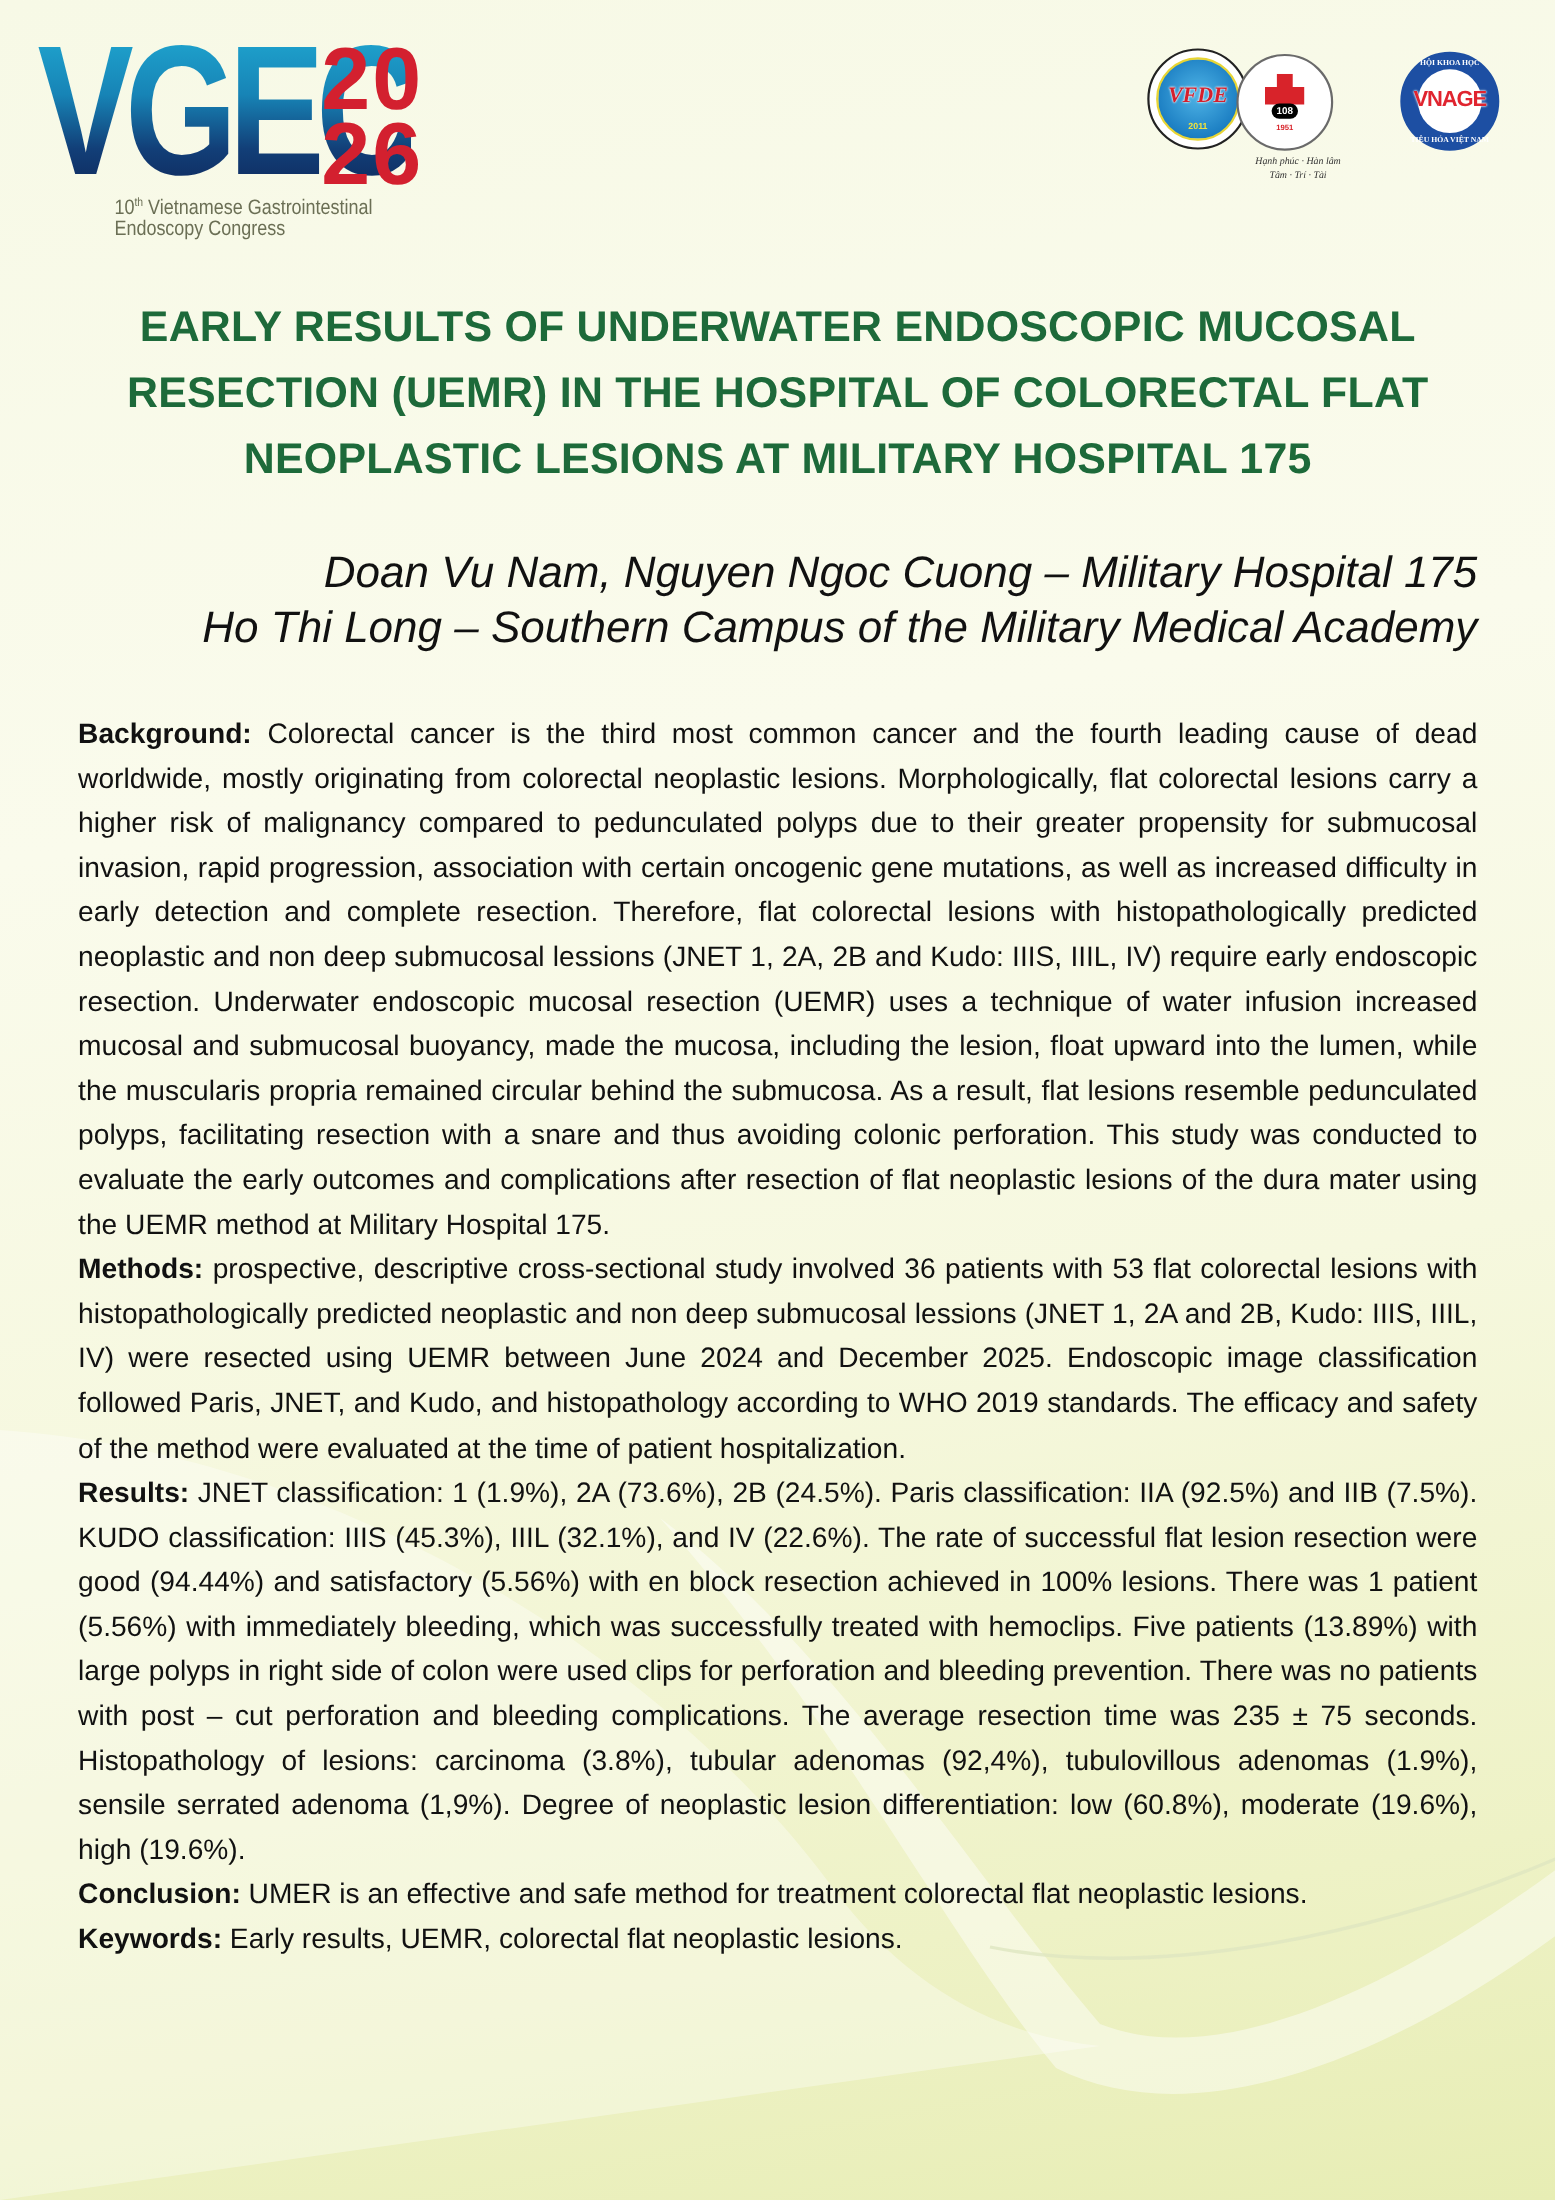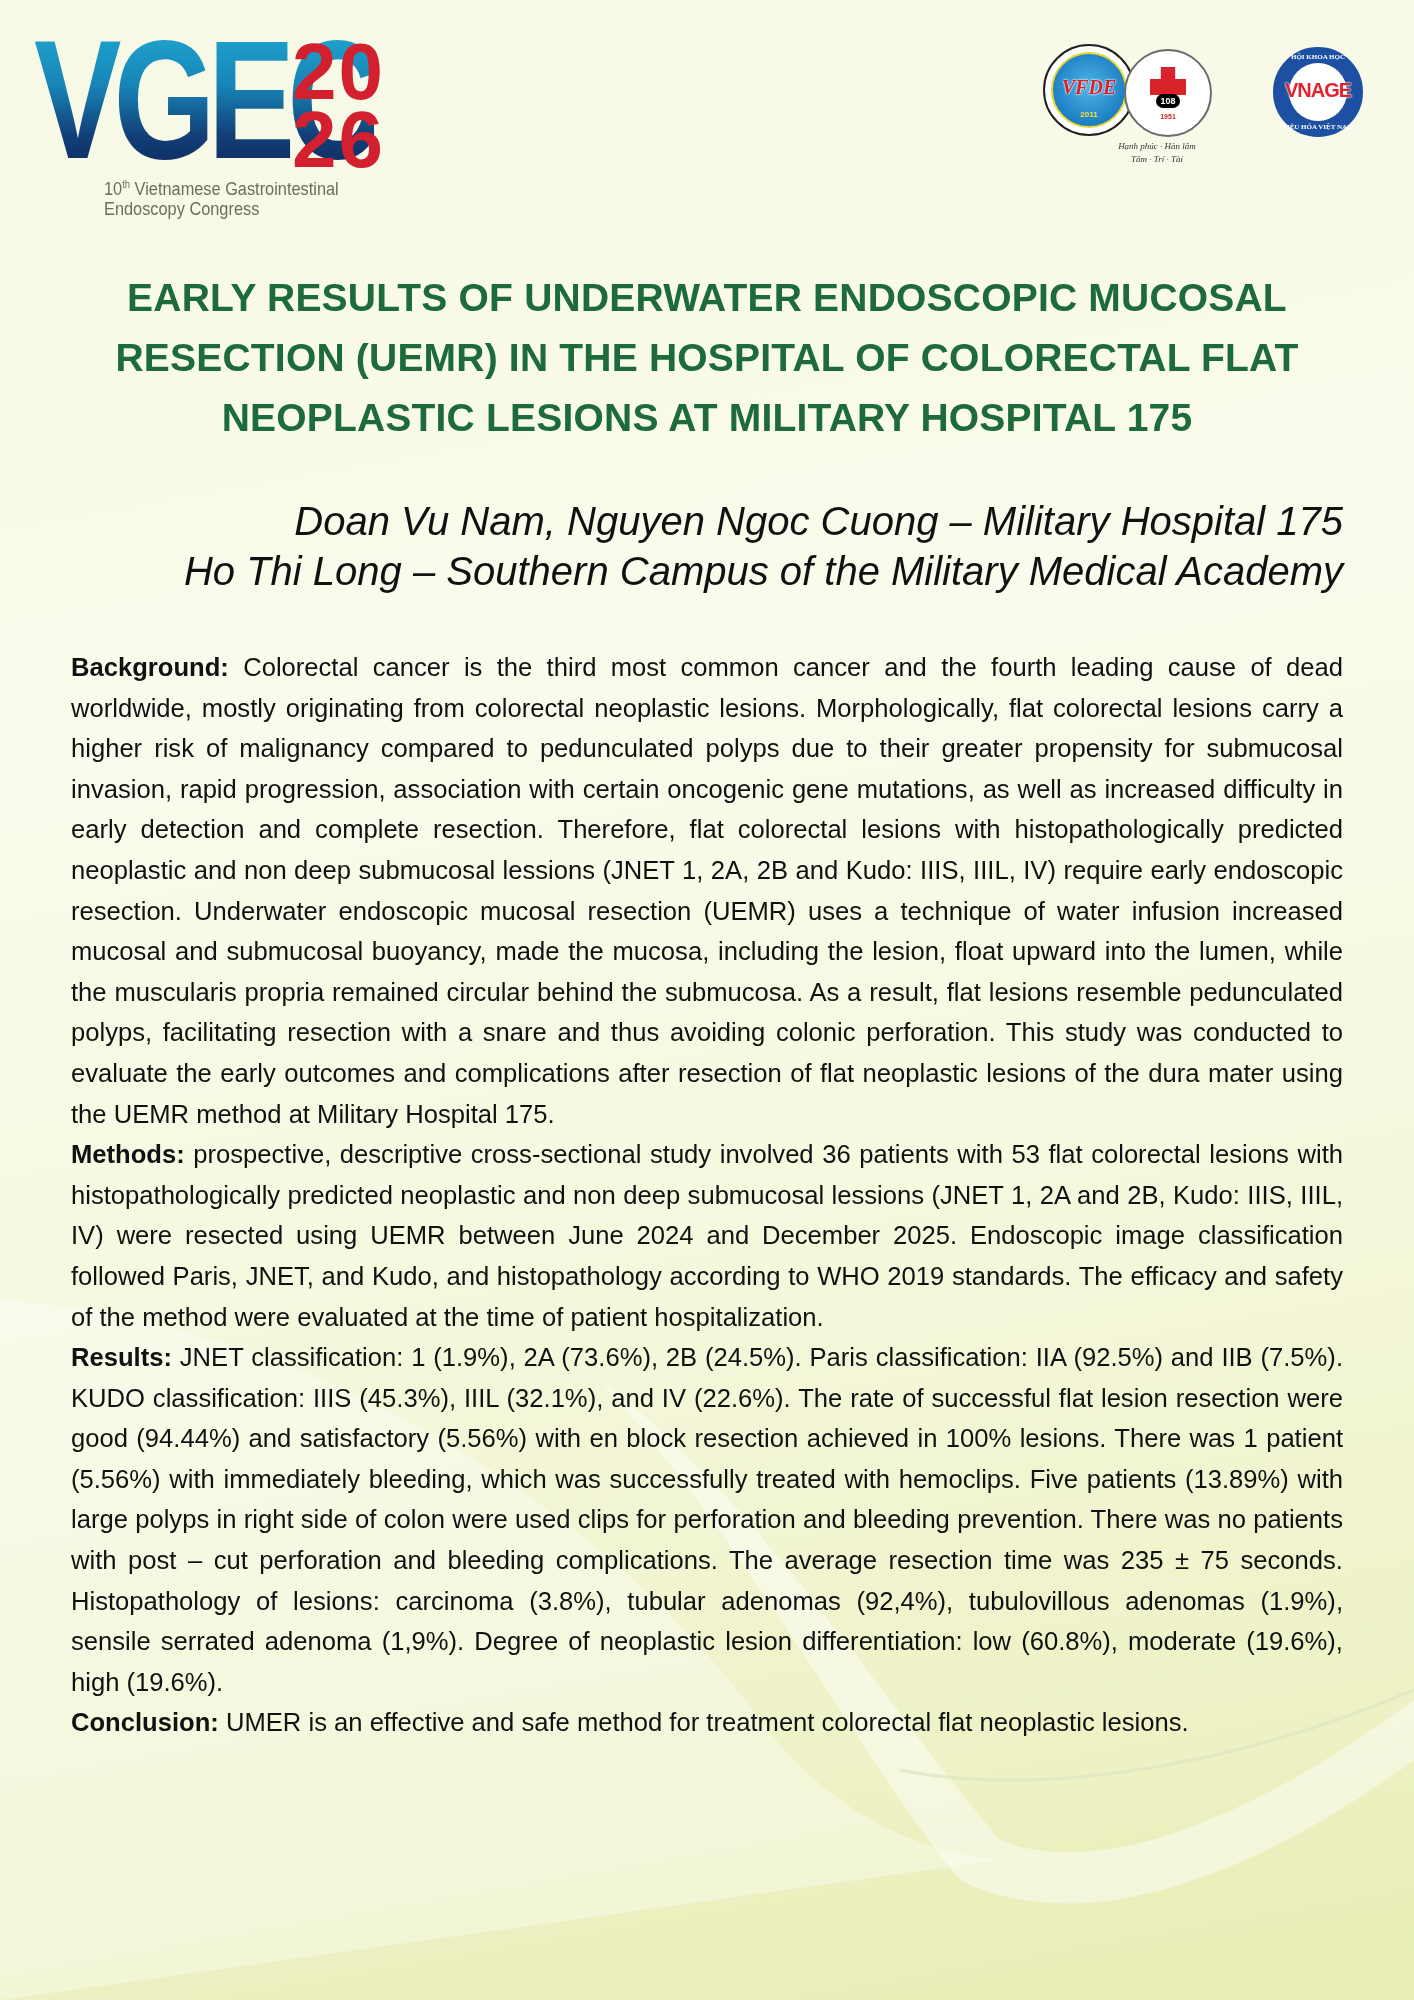--- a/index.html
+++ b/index.html
@@ -26,21 +26,21 @@
   .partner-logos { position: absolute; left: 1040px; top: 40px; width: 340px; height: 130px; }
   .seal { position: absolute; border-radius: 50%; }
   .seal-vfde { left: 3px; top: 4px; width: 92px; height: 92px; background: #fff; border: 2px solid #222; box-sizing: border-box; }
   .seal-vfde .inner { position: absolute; left: 6px; top: 6px; width: 76px; height: 76px; border-radius: 50%; background: radial-gradient(circle at 50% 45%, #4fb4e6 0%, #1c7fc3 70%, #155da0 100%); border: 2px solid #e8d534; box-sizing: border-box; }
   .seal-vfde .txt { position: absolute; left: 0; width: 100%; top: 30px; text-align: center; color: #d4202d; font-family: "Liberation Serif", serif; font-style: italic; font-weight: bold; font-size: 20px; text-shadow: 0 0 2px #fff, 0 0 2px #fff; }
   .seal-vfde .yr { position: absolute; left: 0; width: 100%; top: 64px; text-align: center; color: #f3e23a; font-size: 8px; font-weight: bold; }
   .seal-108 { left: 84px; top: 9px; width: 88px; height: 88px; background: #fff; border: 2px solid #6a6a6a; box-sizing: border-box; }
   .seal-108 .cross { position: absolute; left: 24px; top: 16px; width: 36px; height: 40px; background: #d8232a; clip-path: polygon(30% 0,70% 0,70% 30%,100% 30%,100% 70%,70% 70%,70% 100%,30% 100%,30% 70%,0 70%,0 30%,30% 30%); }
   .seal-108 .num { position: absolute; left: 30px; top: 43px; width: 24px; height: 14px; border-radius: 7px; background: #000000; color: #fff; font-size: 9px; font-weight: bold; text-align: center; line-height: 14px; }
   .seal-108 .yr { position: absolute; left: 0; width: 100%; top: 62px; text-align: center; color: #d8232a; font-size: 7px; font-weight: bold; }
-  .motto { position: absolute; left: 57px; top: 100px; width: 120px; text-align: center; font-family: "Liberation Serif", serif; font-style: italic; font-size: 9px; line-height: 13px; color: #333; }
+  .motto { position: absolute; left: 80px; top: 100px; width: 120px; text-align: center; font-family: "Liberation Serif", serif; font-style: italic; font-size: 9px; line-height: 13px; color: #333; }
   .seal-vnage { left: 233px; top: 7px; width: 90px; height: 90px; background: #1d4fa3; border: 2px solid #1d4fa3; box-sizing: border-box; }
   .seal-vnage .inner { position: absolute; left: 14px; top: 14px; width: 58px; height: 58px; border-radius: 50%; background: #fff; }
   .seal-vnage .txt { position: absolute; left: -4px; width: 94px; top: 30px; text-align: center; color: #e0242f; font-weight: bold; font-size: 20px; letter-spacing: -1px; text-shadow: 0 0 2px #fff, 0 0 2px #fff; }
   .seal-vnage .top, .seal-vnage .bot { position: absolute; left: 0; width: 100%; text-align: center; color: #fff; font-size: 7px; font-weight: bold; font-family: "Liberation Serif", serif; }
   .seal-vnage .top { top: 4px; } .seal-vnage .bot { top: 74px; }
 
   
   .title { position: absolute; left: 60px; top: 268px; width: 1294px; text-align: center; color: #1d6a3a; font-weight: bold; font-size: 39px; line-height: 60px; letter-spacing: 0.2px; }
   .title-line { display: block; white-space: nowrap; }
 
@@ -107,13 +107,14 @@
 <div class="authors">
   <span class="author-line">Doan Vu Nam, Nguyen Ngoc Cuong – Military Hospital 175</span>
   <span class="author-line">Ho Thi Long – Southern Campus of the Military Medical Academy</span>
 </div>
 
 <div class="abstract">
   <p class="para"><span class="label">Background:</span><span> Colorectal cancer is the third most common cancer and the fourth leading cause of dead worldwide, mostly originating from colorectal neoplastic lesions. Morphologically, flat colorectal lesions carry a higher risk of malignancy compared to pedunculated polyps due to their greater propensity for submucosal invasion, rapid progression, association with certain oncogenic gene mutations, as well as increased difficulty in early detection and complete resection. Therefore, flat colorectal lesions with histopathologically predicted neoplastic and non deep submucosal lessions (JNET 1, 2A, 2B and Kudo: IIIS, IIIL, IV) require early endoscopic resection. Underwater endoscopic mucosal resection (UEMR) uses a technique of water infusion increased mucosal and submucosal buoyancy, made the mucosa, including the lesion, float upward into the lumen, while the muscularis propria remained circular behind the submucosa. As a result, flat lesions resemble pedunculated polyps, facilitating resection with a snare and thus avoiding colonic perforation. This study was conducted to evaluate the early outcomes and complications after resection of flat neoplastic lesions of the dura mater using the UEMR method at Military Hospital 175.</span></p>
   <p class="para"><span class="label">Methods:</span><span> prospective, descriptive cross-sectional study involved 36 patients with 53 flat colorectal lesions with histopathologically predicted neoplastic and non deep submucosal lessions (JNET 1, 2A and 2B, Kudo: IIIS, IIIL, IV) were resected using UEMR between June 2024 and December 2025. Endoscopic image classification followed Paris, JNET, and Kudo, and histopathology according to WHO 2019 standards. The efficacy and safety of the method were evaluated at the time of patient hospitalization.</span></p>
   <p class="para"><span class="label">Results:</span><span> JNET classification: 1 (1.9%), 2A (73.6%), 2B (24.5%).  Paris classification: IIA (92.5%) and IIB (7.5%). KUDO classification: IIIS (45.3%), IIIL (32.1%), and IV (22.6%). The rate of successful flat lesion resection were good (94.44%) and satisfactory (5.56%) with en block resection achieved in 100% lesions. There was 1 patient (5.56%) with immediately bleeding, which was successfully treated with hemoclips. Five patients (13.89%) with large polyps in right side of colon were used clips for perforation and bleeding prevention. There was no patients with post – cut perforation and bleeding complications. The average resection time was 235 ± 75 seconds. Histopathology of lesions: carcinoma (3.8%), tubular adenomas (92,4%), tubulovillous adenomas (1.9%), sensile serrated adenoma (1,9%). Degree of neoplastic lesion differentiation: low (60.8%), moderate (19.6%), high (19.6%).</span></p>
   <p class="para last-left"><span class="label">Conclusion:</span><span> UMER is an effective and safe method for treatment colorectal flat neoplastic lesions.</span></p>
+  <p class="para last-left"><span class="label">Keywords:</span><span> Early results, UEMR, colorectal flat neoplastic lesions.</span></p>
 </div>
 
 </body></html>

